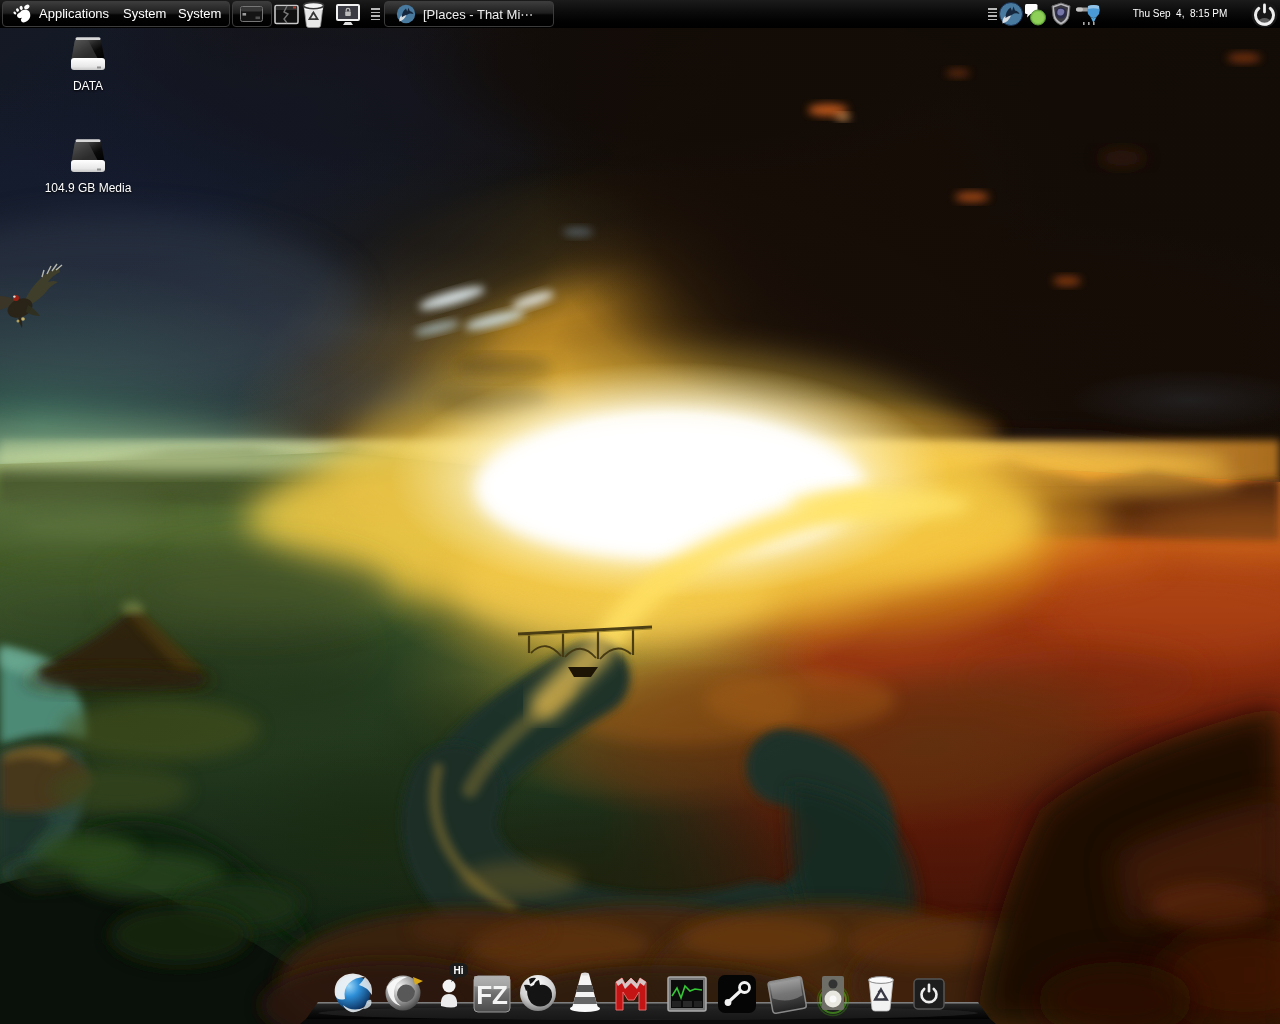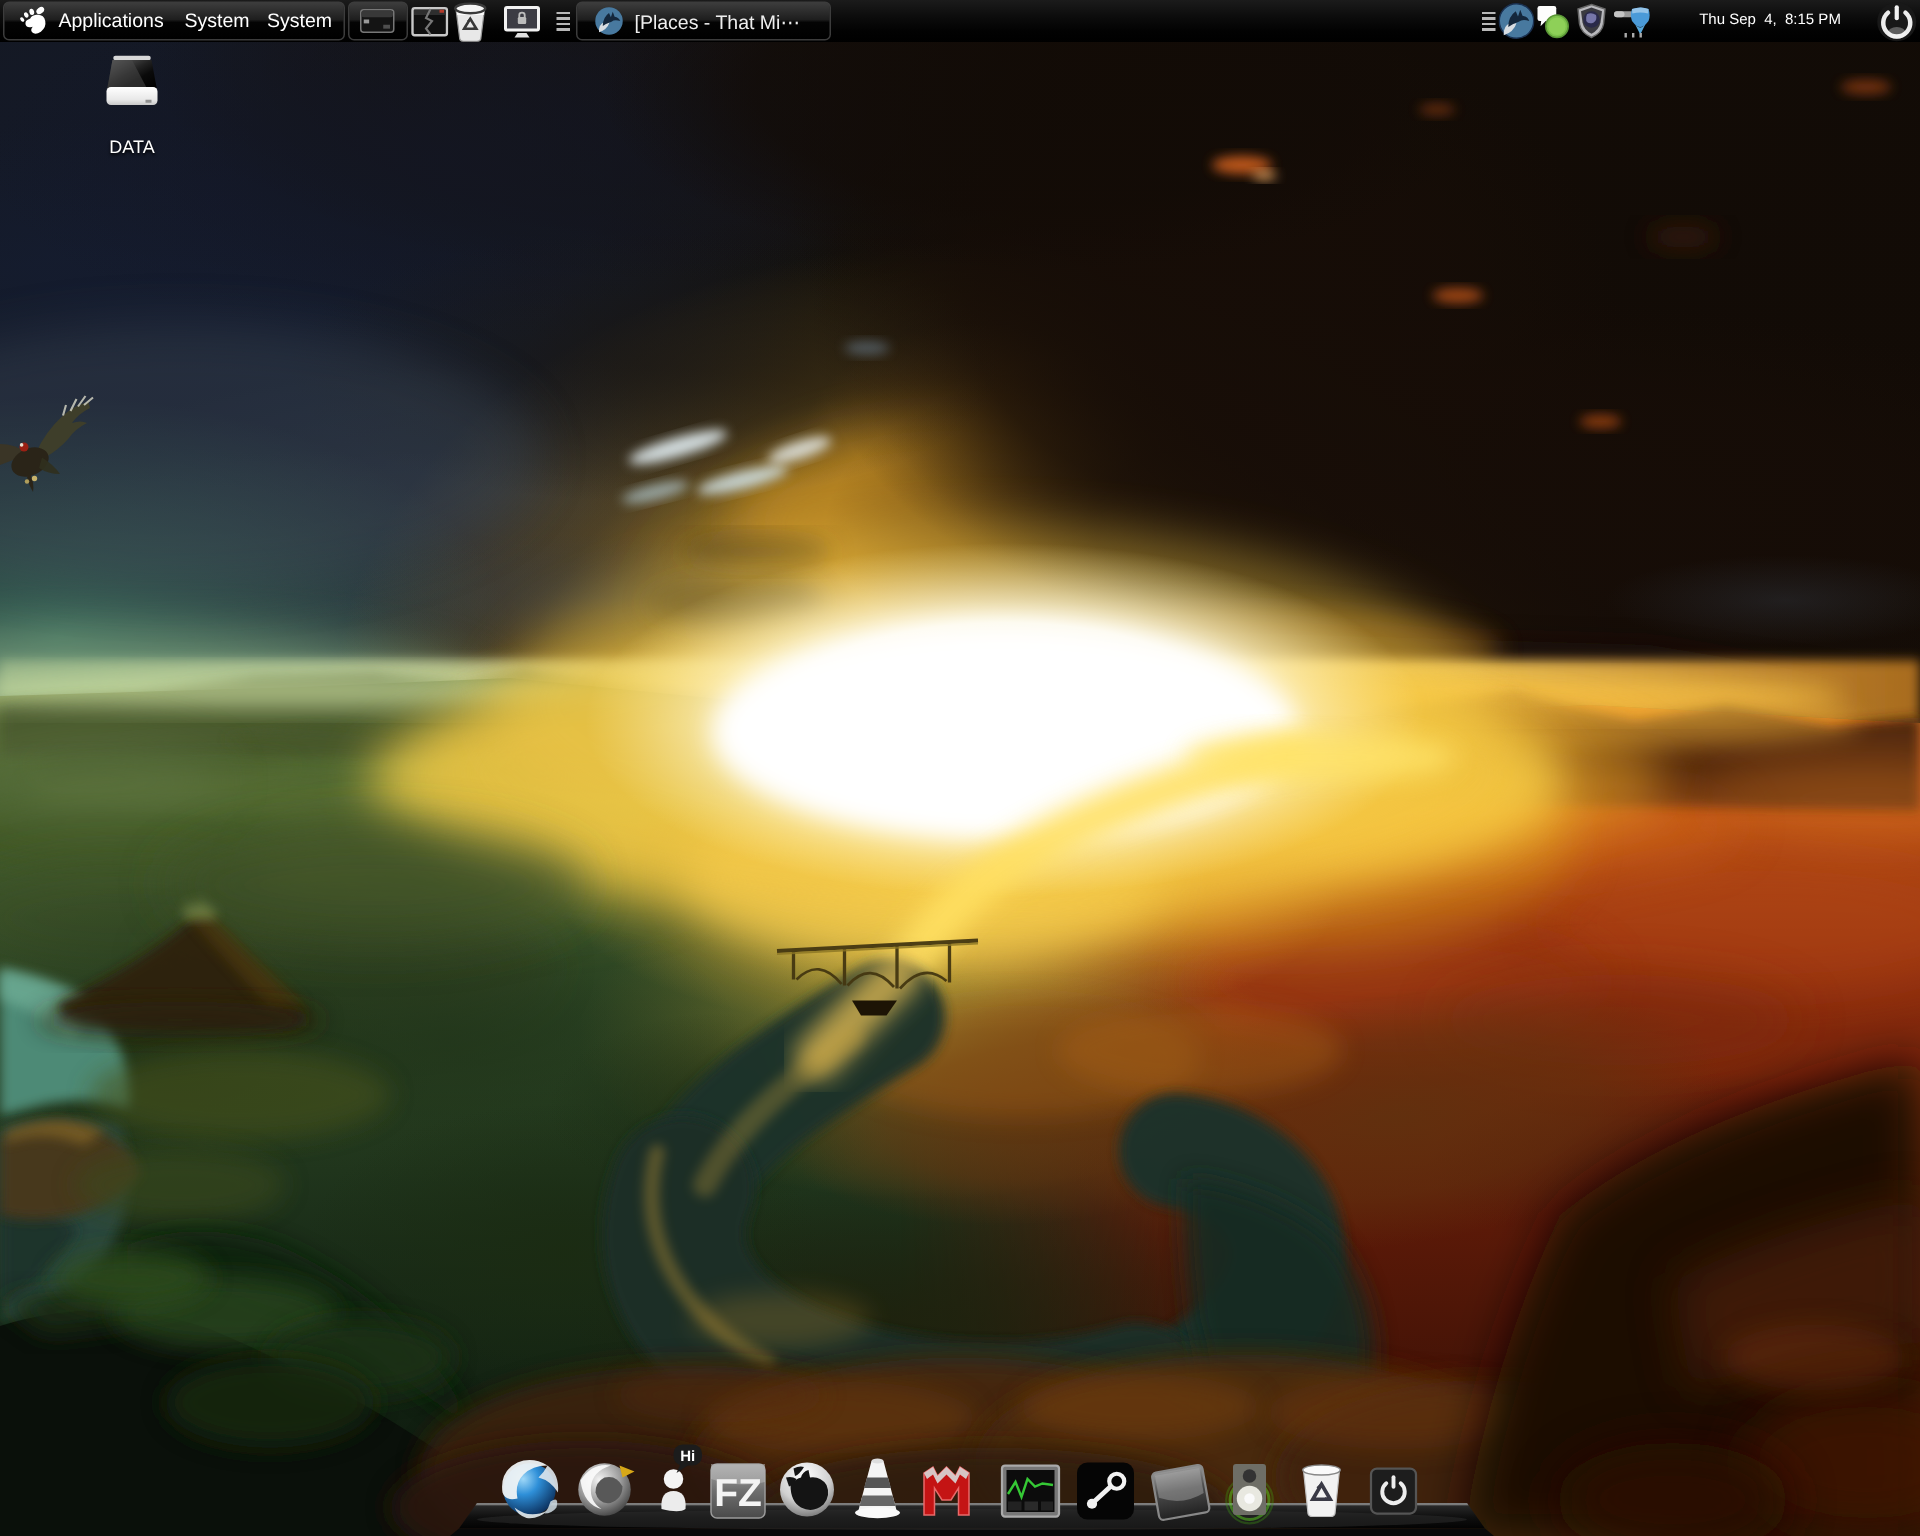--- a/index.html
+++ b/index.html
@@ -14,21 +14,21 @@
 #menus{left:2px;width:226px;}
 .mlabel{position:absolute;top:6px;color:#fff;font-size:13px;}
 #taskbtn{left:384px;width:168px;}
 #taskbtn span{position:absolute;left:38px;top:5px;color:#eee;font-size:13px;white-space:nowrap;}
 .grip{position:absolute;top:8px;width:9px;height:13px;
 background:repeating-linear-gradient(#b8b8b8 0 1.6px,transparent 1.6px 3.6px);}
 #clock{position:absolute;left:1118px;top:0;width:124px;height:28px;color:#fff;font-size:10px;
 line-height:27px;text-align:center;white-space:nowrap;}
 
 .dicon{position:absolute;width:120px;text-align:center;color:#fff;font-size:12px;}
-.dicon .lbl{margin-top:16px;text-shadow:0 1px 2px #000;}
+.dicon .lbl{margin-top:4px;text-shadow:0 1px 2px #000;}
 
 #dock{position:absolute;left:0;top:952px;width:1280px;height:72px;}
 </style>
 </head>
 <body>
 <div id="stage">
 <svg id="wall" width="1280" height="1024" viewBox="0 0 1280 1024">
 <defs>
 <filter id="b4" x="-40%" y="-40%" width="180%" height="180%">
           <feGaussianBlur stdDeviation="4"></feGaussianBlur>
@@ -431,20 +431,30 @@
 </linearGradient>
 </defs>
 <rect x="7.5" y="1.2" width="25" height="3" rx="1.5" fill="#d8d8d8"></rect>
 <path d="M7,4 L33,4 L36.5,23 L3.5,23 Z" fill="url(#dtop)"></path>
 <path d="M7,4 L20,4 L30,23 L3.5,23 Z" fill="#484848" opacity="0.55"></path>
 <rect x="3" y="22" width="34" height="12" rx="3" fill="url(#dbot)"></rect>
 <rect x="29" y="30.5" width="4" height="2" fill="#909090"></rect>
 </svg>
 <div class="lbl">DATA</div>
 </div>
+<div class="dicon" style="left:28px;top:138px">
+<svg width="40" height="36" viewBox="0 0 40 36">
+<rect x="7.5" y="1.2" width="25" height="3" rx="1.5" fill="#d8d8d8"></rect>
+<path d="M7,4 L33,4 L36.5,23 L3.5,23 Z" fill="url(#dtop)"></path>
+<path d="M7,4 L20,4 L30,23 L3.5,23 Z" fill="#484848" opacity="0.55"></path>
+<rect x="3" y="22" width="34" height="12" rx="3" fill="url(#dbot)"></rect>
+<rect x="29" y="30.5" width="4" height="2" fill="#909090"></rect>
+</svg>
+<div class="lbl">104.9 GB Media</div>
+</div>
 <svg id="dock" width="1280" height="72" viewBox="0 0 1280 72">
 <defs>
 <linearGradient id="shelf" x1="0" y1="0" x2="0" y2="1">
 <stop offset="0" stop-color="#555"></stop>
           <stop offset="0.14" stop-color="#262626"></stop>
 <stop offset="0.55" stop-color="#0f0f0f"></stop>
           <stop offset="1" stop-color="#030303"></stop>
 </linearGradient>
 <radialGradient id="blueball" cx="0.38" cy="0.3" r="0.75">
 <stop offset="0" stop-color="#9fd8f8"></stop>

